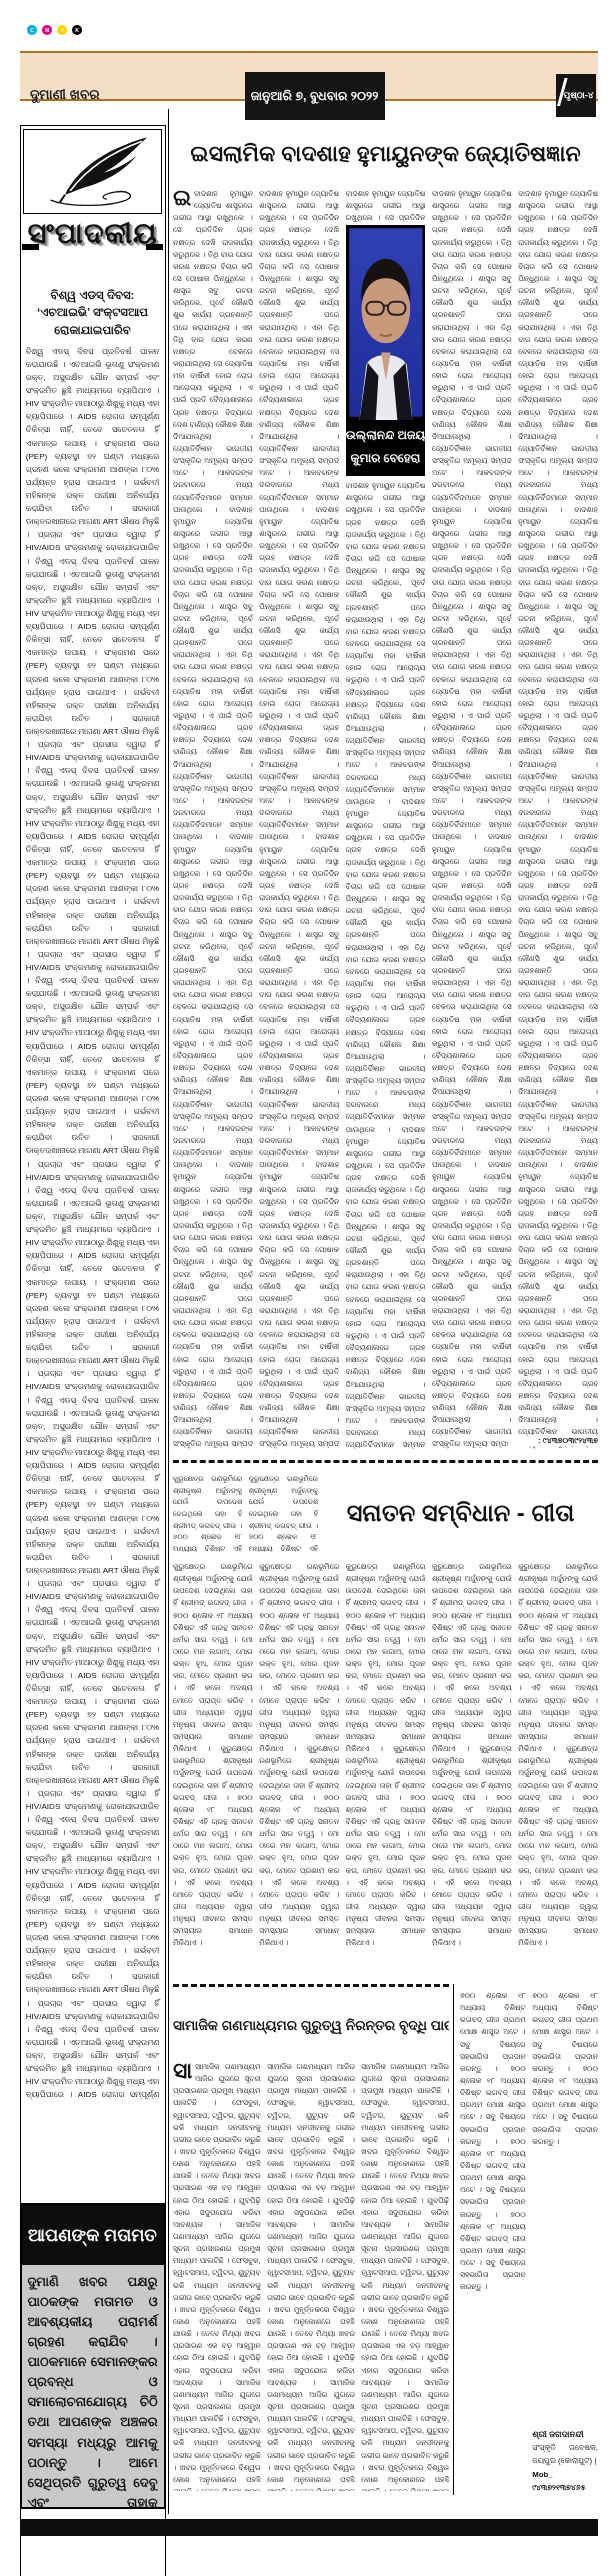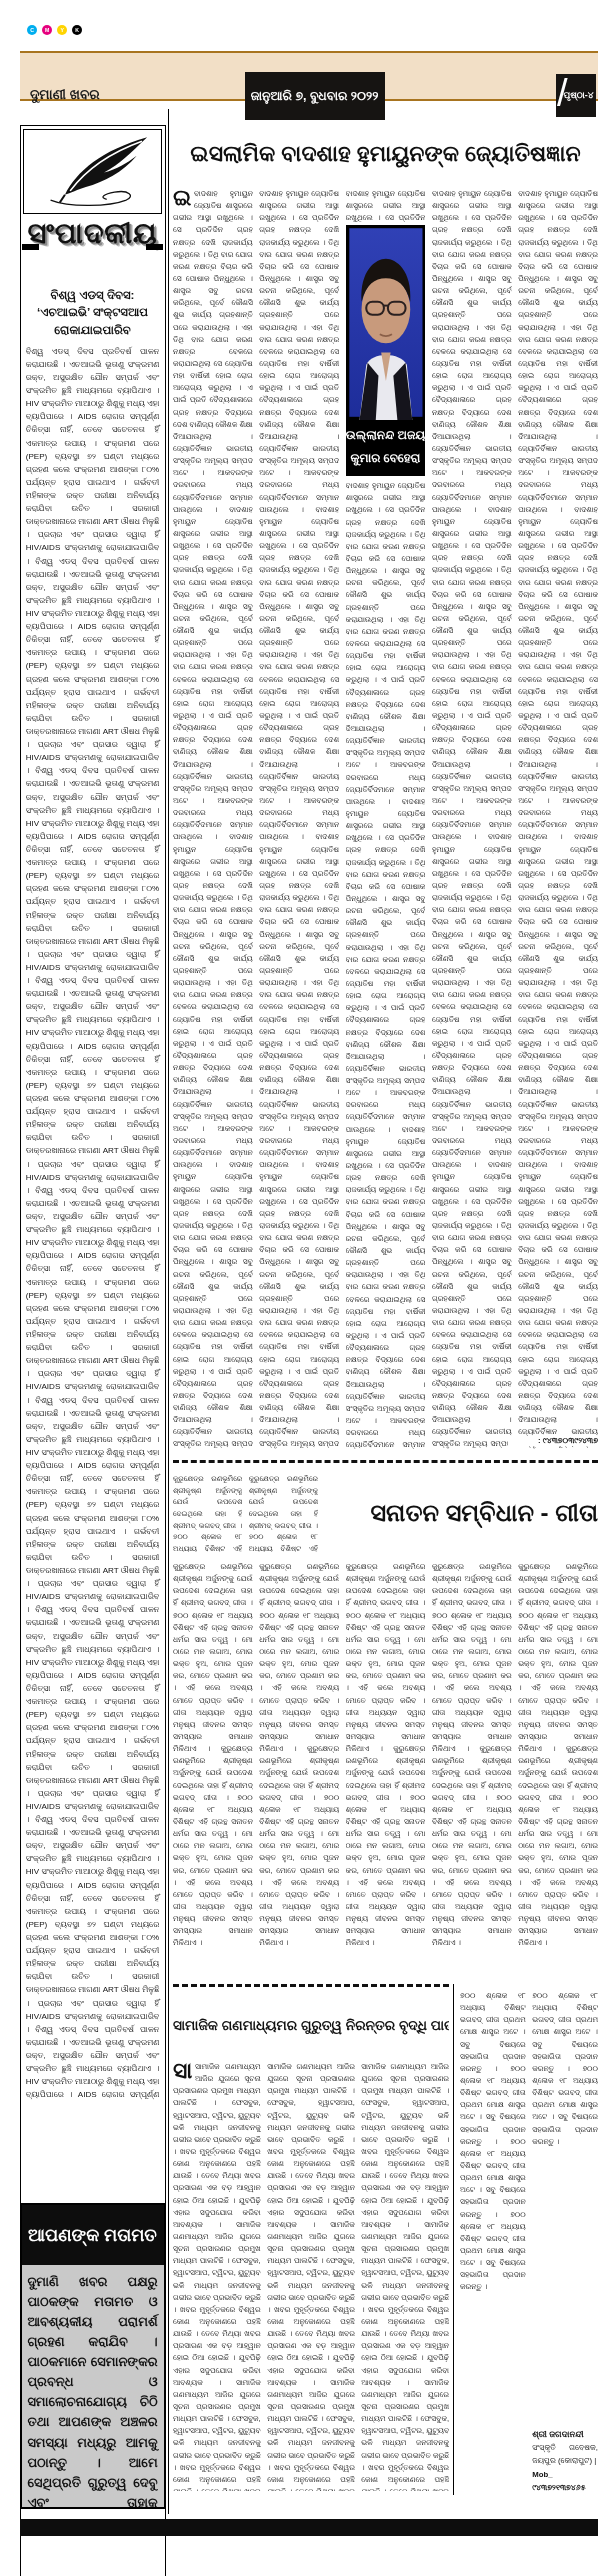--- a/index.html
+++ b/index.html
@@ -59,21 +59,21 @@
   .figure{width:100%;background:#000;margin:1.3px 0 3.9px 0;}
   .figure svg{display:block;width:100%;height:195px;}
   .figcap{color:#fff;text-align:center;font-size:12px;font-weight:bold;line-height:1.9;padding:3.9px 0 6.5px 0;}
   .a1-contact{position:absolute;left:508px;top:1436px;width:90px;background:#fff;text-align:right;
               font-size:7.8px;font-weight:bold;}
 
   .dash1{position:absolute;left:173px;top:1460px;width:425px;border-top:3.3px dashed #111;}
   .a2-intro{left:173px;top:1473px;width:145px;height:79px;}
   .a2-intro .col{font-size:7.2px;}
   .a2-head{position:absolute;left:323px;top:1476px;width:275px;height:76px;font-size:24px;font-weight:bold;
-           text-align:right;white-space:nowrap;overflow:hidden;line-height:73px;}
+           text-align:center;white-space:nowrap;overflow:hidden;line-height:73px;}
   .a2-cols{left:173px;top:1561px;width:425px;height:419px;}
 
   .dash2{position:absolute;left:173px;top:1984px;width:276px;border-top:3.3px dashed #111;}
   .a3-head{position:absolute;left:173px;top:1996px;width:276px;height:60px;font-size:13.7px;font-weight:bold;
            text-align:center;white-space:nowrap;overflow:hidden;line-height:60px;}
   .a3-cols{left:173px;top:2061px;width:276px;height:430px;}
 
   .a2-tail{left:460px;top:1990px;width:138px;height:504px;}
   .tailcol2{display:flex;flex-direction:column;}
   .tailtext{flex:1 1 auto;overflow:hidden;}

